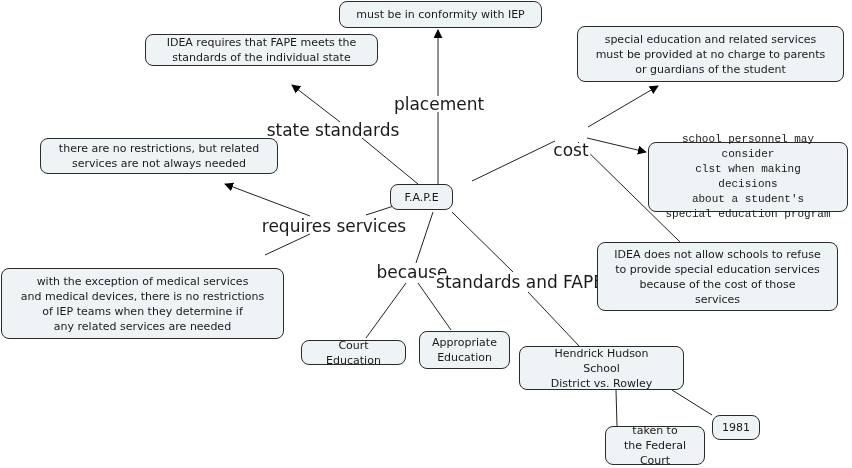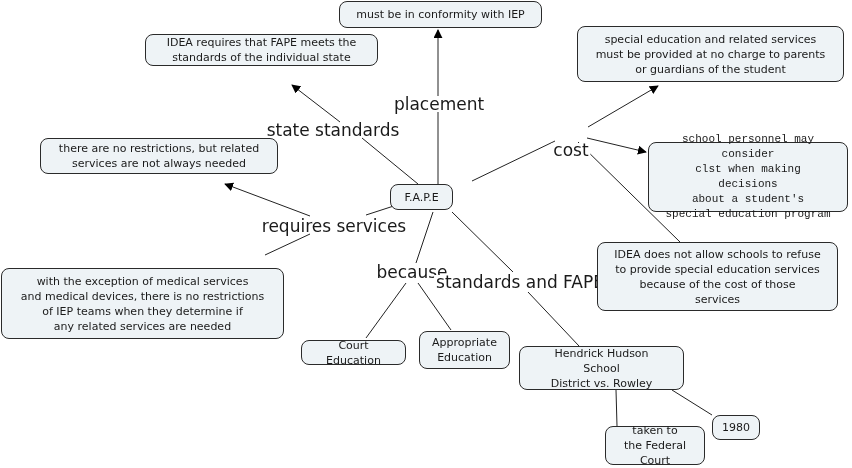--- a/index.html
+++ b/index.html
@@ -74,15 +74,15 @@
 any related services are needed</div>
 <div class="node" style="left:597px;top:242px;width:241px;height:69px;">IDEA does not allow schools to refuse
 to provide special education services
 because of the cost of those
 services</div>
 <div class="node" style="left:301px;top:340px;width:105px;height:25px;">Court Education</div>
 <div class="node" style="left:419px;top:331px;width:91px;height:38px;">Appropriate
 Education</div>
 <div class="node" style="left:519px;top:346px;width:165px;height:44px;text-align:center;">Hendrick Hudson School
 District vs. Rowley</div>
-<div class="node" style="left:712px;top:415px;width:48px;height:25px;">1980</div>
+<div class="node" style="left:712px;top:415px;width:48px;height:25px;">1981</div>
 <div class="node" style="left:557px;top:426px;width:100px;height:39px;margin-left:48px;">taken to
 the Federal Court</div>
 
 </body></html>

